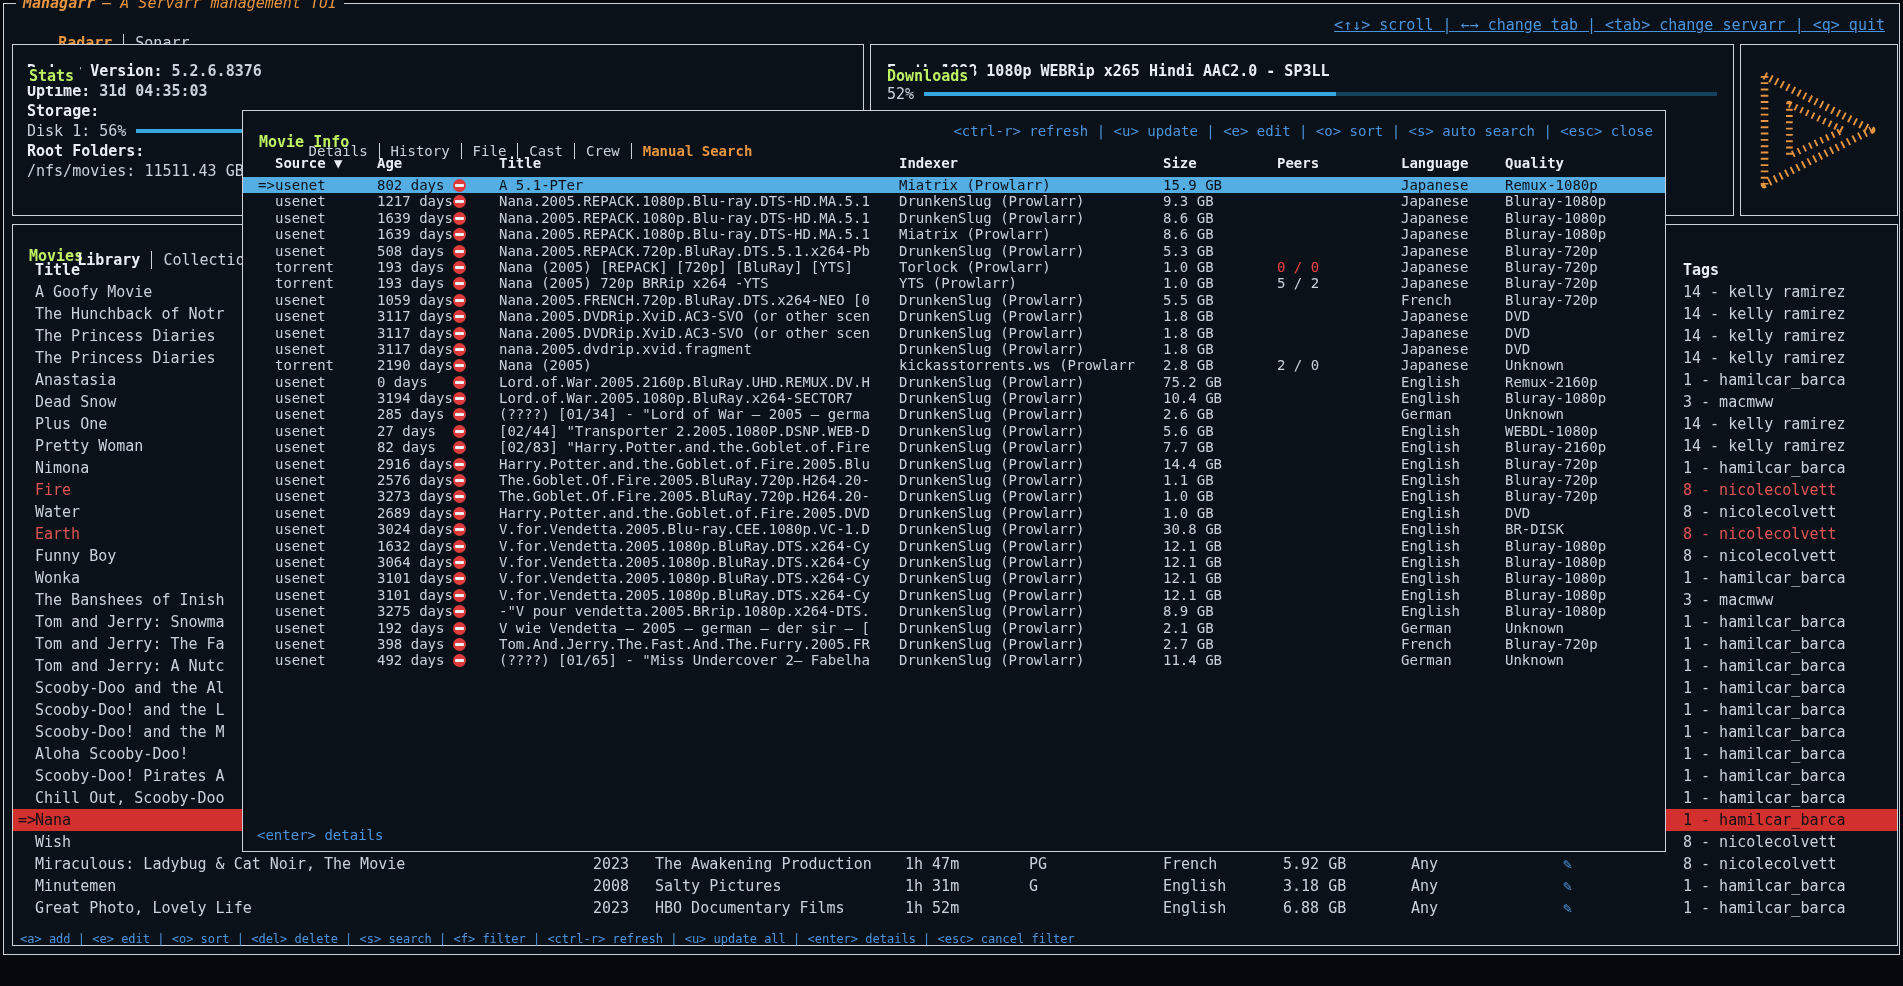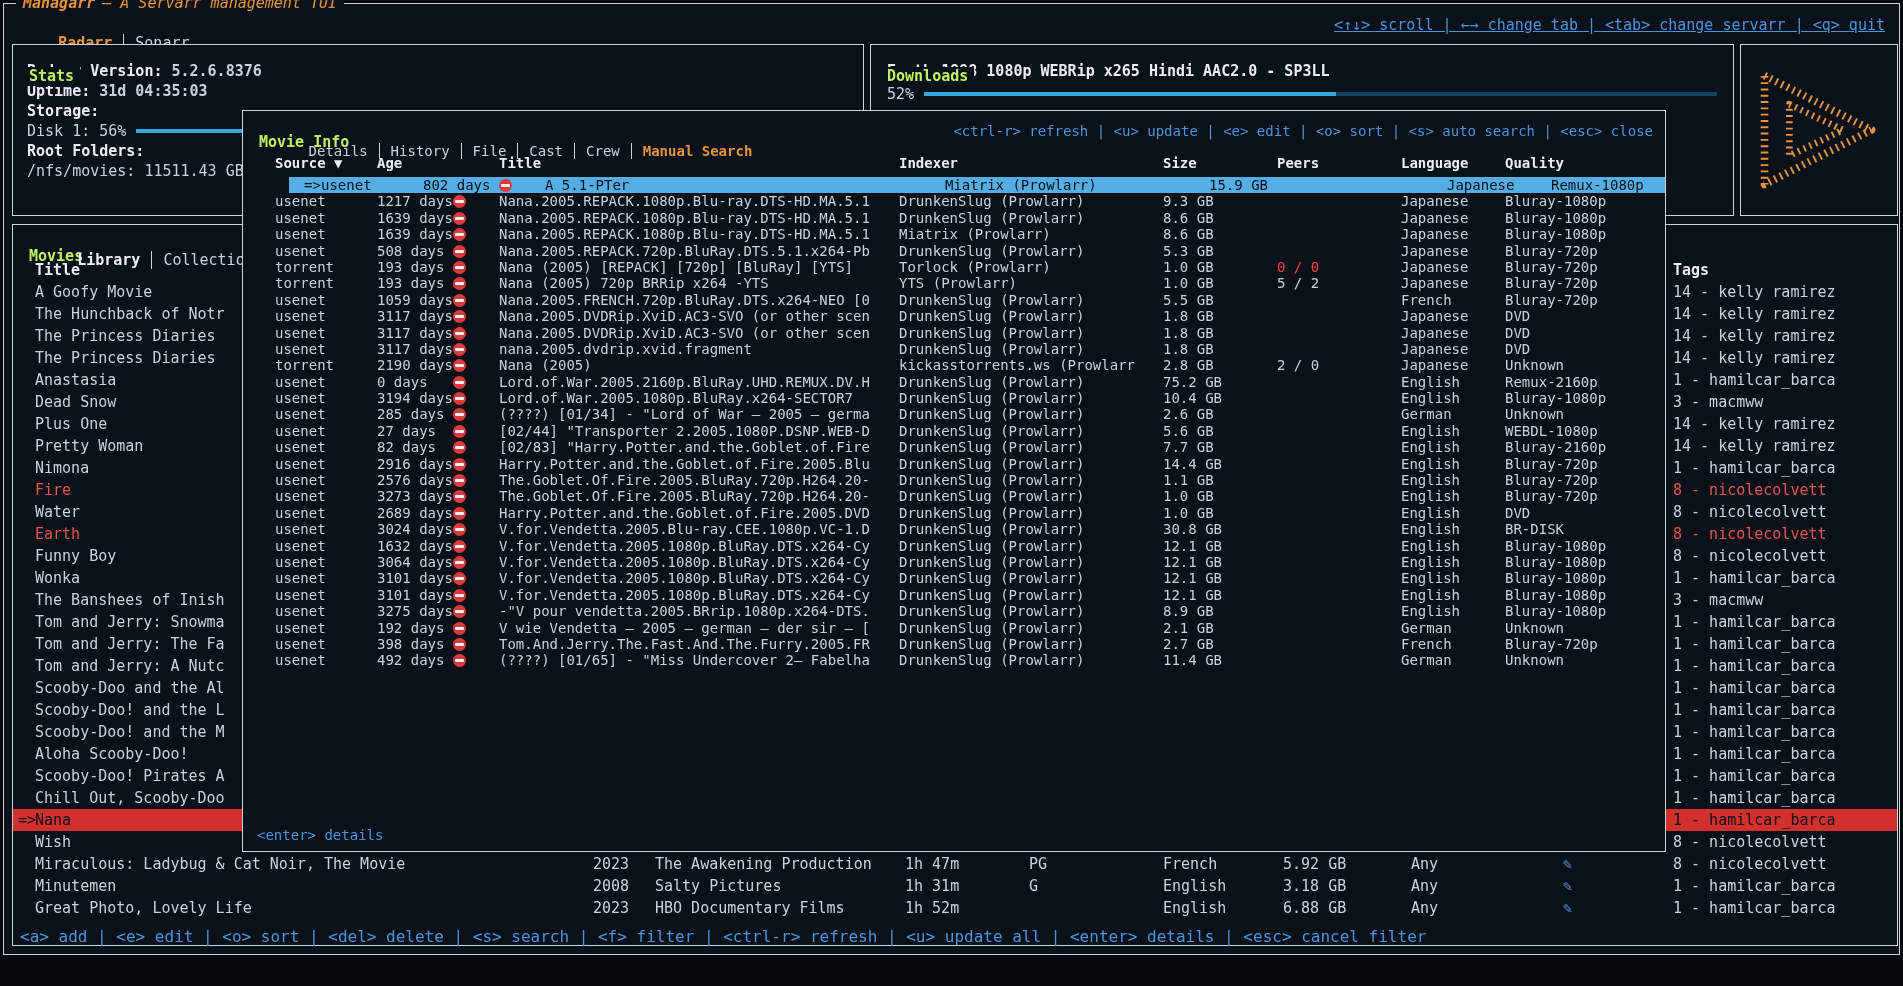--- a/index.html
+++ b/index.html
@@ -45,49 +45,49 @@
 
   
   .movies { left:8px; top:220px; width:1886px; height:722px; }
   .sub-tabs { position:absolute; top:8px; left:10px; white-space:pre; }
   .m-head { position:absolute; top:34px; left:0; right:0; }
   #movie-rows { position:absolute; top:56px; left:0; right:0; }
   .m-grid { display:grid; grid-template-columns:580px 62px 250px 124px 134px 120px 128px 144px 112px 1fr;
             height:22px; line-height:22px; }
   .m-grid > span { overflow:hidden; white-space:pre; padding-right:6px; }
   .prefix { display:inline-block; width:22px; padding-left:5px; }
-  .col-tags { padding-left:6px; }
+  .col-tags { padding-left:16px; }
   .col-mon { padding-left:8px; }
   .mon-icon { color:#4a94dd; }
   .m-row.red { color:#e25555; }
   .m-row.selected { background:#d2302c; color:#0b1118; }
   .m-row.selected .mon-icon { color:#0b1118; }
 
   
   .modal { left:238px; top:106px; width:1424px; height:742px; z-index:10; font-size:14px; }
   .modal-tabs { position:absolute; top:10px; left:12px; height:20px; line-height:20px; white-space:pre; }
   .mtab { padding:0 11px; border-right:1px solid #cdd3da; }
   .mtab.first { padding-left:3px; }
   .mtab.last { border-right:none; }
   .mtab.active { color:#e5953f; font-weight:bold; }
   .modal-keys { position:absolute; top:10px; right:12px; height:20px; line-height:20px; }
   .s-head { position:absolute; top:44px; left:0; right:0; height:18px; line-height:18px; }
   #search-rows { position:absolute; top:66px; left:0; right:0; }
   .s-grid { display:grid; grid-template-columns:124px 76px 46px 400px 264px 114px 124px 104px 1fr;
             height:16.4px; line-height:16.4px; padding-left:10px; }
   .s-grid > span { overflow:hidden; white-space:pre; padding-right:6px; }
-  .s-row.selected { background:#54aee4; color:#0b1118;margin-left:46px; }
+  .s-row.selected { background:#54aee4; color:#0b1118; }
   .red-text { color:#ef4444; }
   .noentry { display:inline-block; width:13px; height:13px; border-radius:50%; background:#dd3b3b;
              position:relative; top:2px; }
   .noentry::after { content:""; position:absolute; left:2px; top:5px; width:9px; height:3px;
                     background:#eef1f4; border-radius:1px; }
   .modal-footer { position:absolute; left:14px; bottom:6px; height:20px; line-height:20px; }
 
-  .bottom-keys { position:absolute; left:16px; bottom:8px; font-size:16px; }
+  .bottom-keys { position:absolute; left:16px; bottom:8px; font-size:12px; }
 </style>
 </head>
 <body>
 
 <div class="app">
 
   <span class="app-title"><span class="name">Managarr</span><span class="sub">– A Servarr management TUI</span></span>
 
   <div class="top-tabs">
     <span class="tab-sep accent hdr accent" style="color:#e5953f">Radarr</span><span>Sonarr</span>

